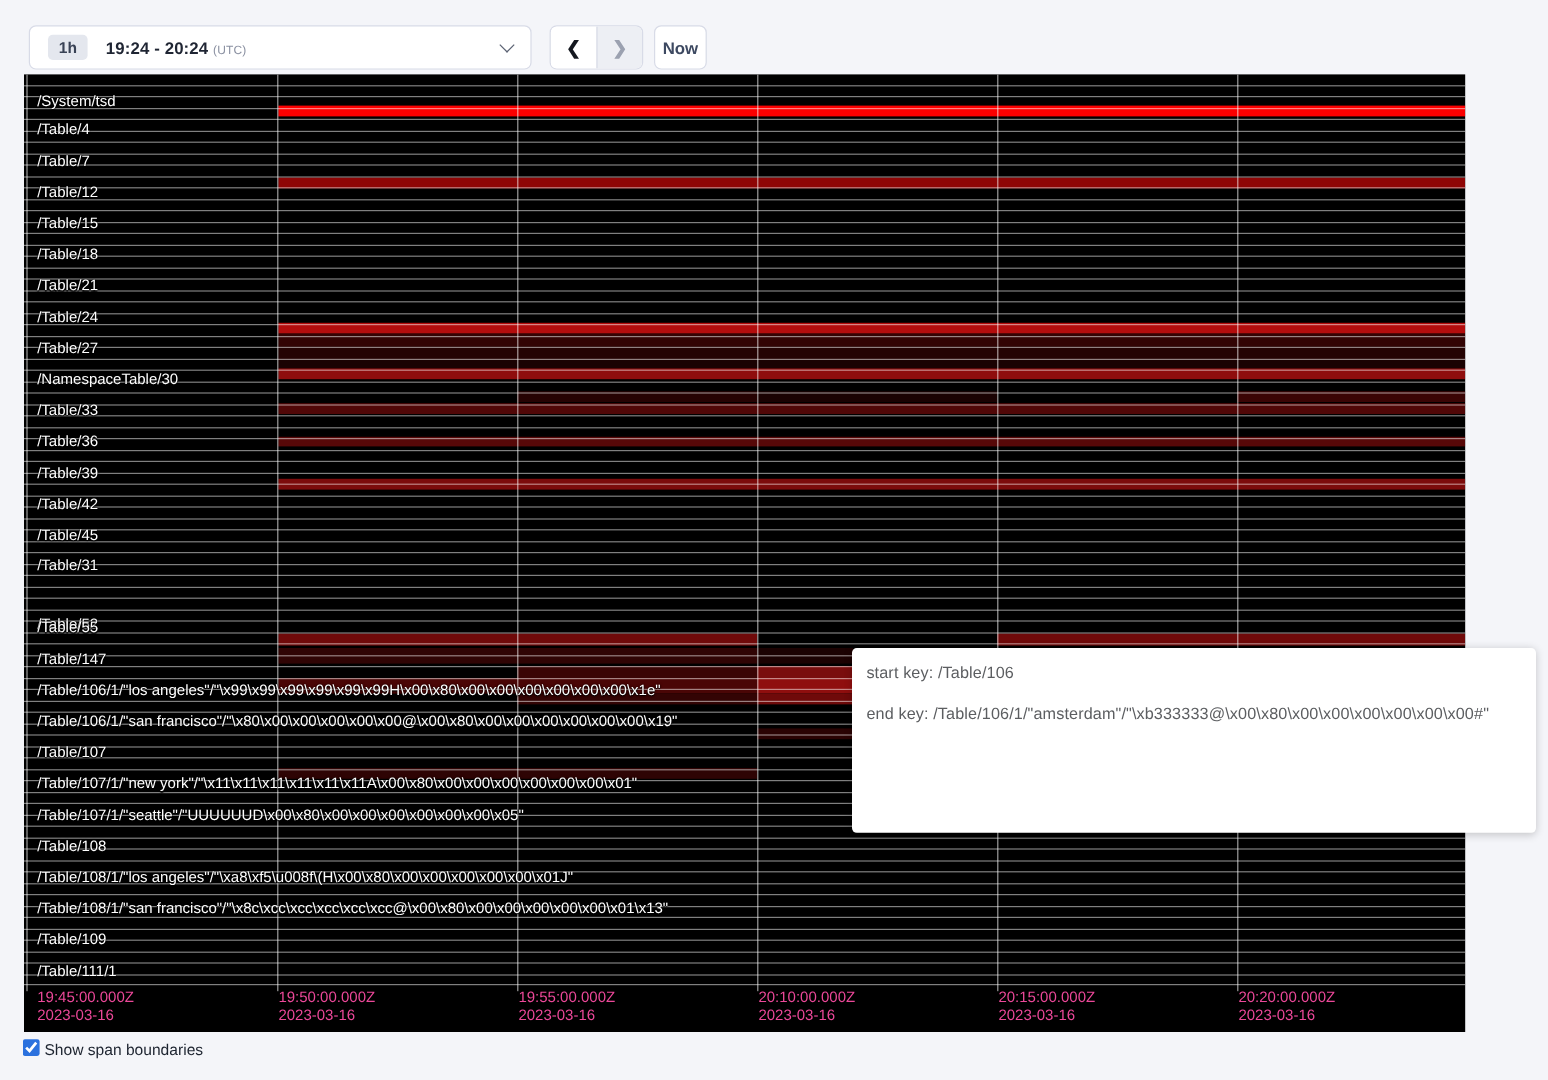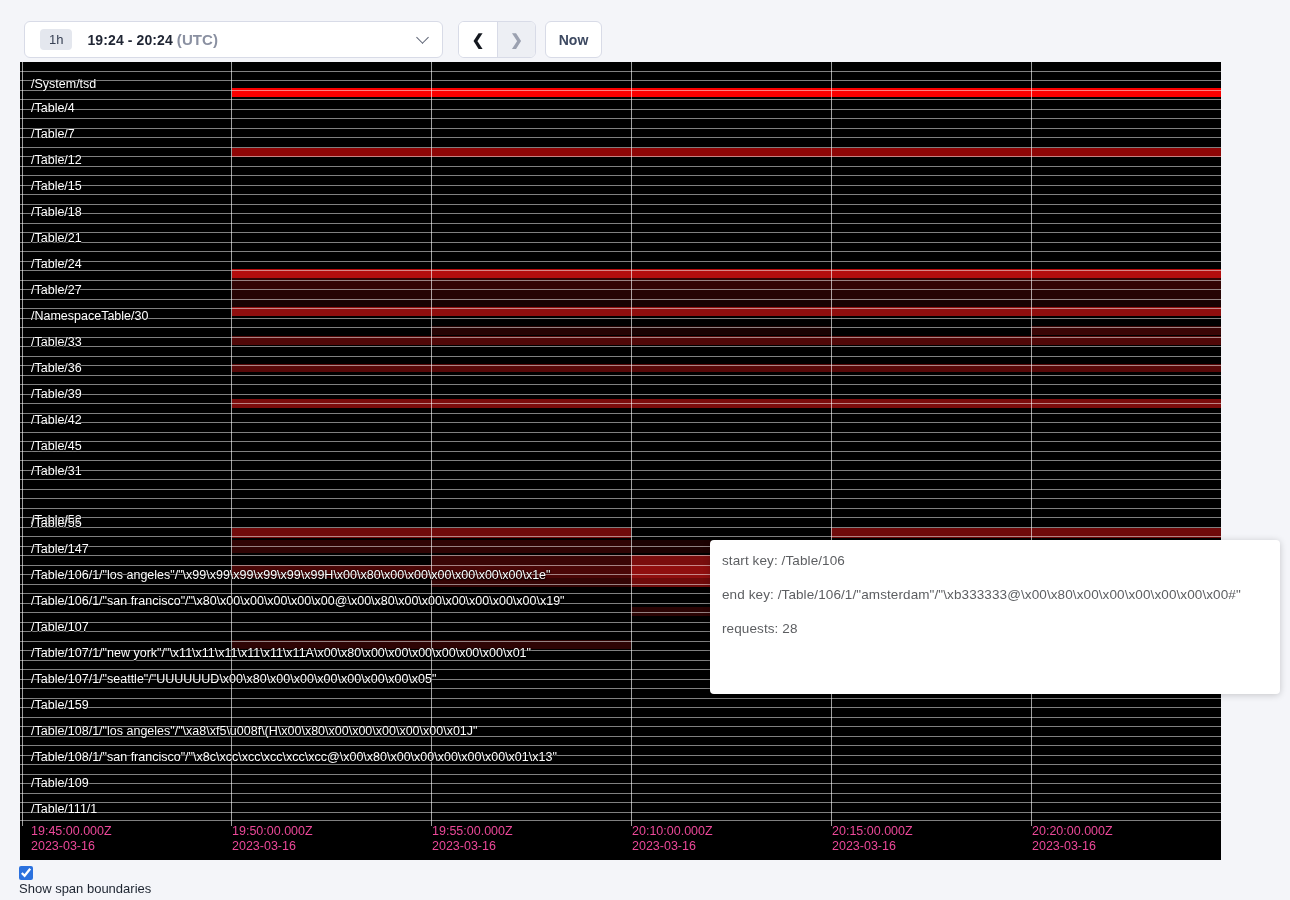--- a/index.html
+++ b/index.html
@@ -8,42 +8,42 @@
     background:#f4f5f9;
     font-family:"Liberation Sans",sans-serif;
   }
   
   .range-select{
     position:absolute;left:24px;top:21px;width:419px;height:37px;
     background:#fff;border:1px solid #d8dbe7;border-radius:6px;
     display:flex;align-items:center;box-sizing:border-box;padding:0 15px;cursor:pointer;
   }
   .badge{
-    background:#e4e7ee;border-radius:4px;font-size:13px;font-weight:normal;
+    background:#e4e7ee;border-radius:4px;font-size:13px;font-weight:bold;
     color:#394255;padding:3px 9px;margin-right:15px;
   }
   .range-text{font-size:14px;color:#1f2533;font-weight:bold;letter-spacing:.1px}
-  .utc{color:#8a90a1;font-weight:bold;margin-left:4px;font-size:15px}
+  .utc{color:#8a90a1;font-weight:normal;margin-left:4px;font-size:10px}
   .chev{
     margin-left:auto;width:8px;height:8px;margin-top:-4px;
     border-right:1.8px solid #5a6172;border-bottom:1.8px solid #5a6172;
     transform:rotate(45deg);
   }
   .nav-group{
     position:absolute;left:458px;top:21px;height:37px;display:flex;
     border:1px solid #d8dbe7;border-radius:6px;overflow:hidden;background:#fff;box-sizing:border-box;
   }
   .nav{
     width:38px;height:100%;display:flex;align-items:center;justify-content:center;
     font-size:15px;border:none;background:#fff;color:#14181f;cursor:pointer;
     font-weight:bold;font-family:"Liberation Sans",sans-serif;padding:0;
   }
   .nav.next{background:#edeff4;color:#9ba1b0;border-left:1px solid #d8dbe7;cursor:default}
   .now{
-    position:absolute;left:545px;top:21px;width:57px;height:37px;
+    position:absolute;left:545px;top:21px;width:44px;height:37px;
     background:#fff;border:1px solid #d8dbe7;border-radius:6px;
     font-size:14px;font-weight:bold;color:#3d4961;cursor:pointer;
     font-family:"Liberation Sans",sans-serif;
   }
   
   .canvas{
     position:absolute;left:20px;top:62px;width:1201px;height:798px;
     background:#000;overflow:hidden;cursor:crosshair;
   }
   .bar{position:absolute}
@@ -63,21 +63,21 @@
     background:#fff;border-radius:4px;box-shadow:0 1px 7px rgba(0,0,0,.2);
     box-sizing:border-box;padding:13px 12px;z-index:10;
   }
   .tline{
     font-size:13.5px;color:#5c5e61;height:15px;margin-bottom:19px;
     white-space:nowrap;letter-spacing:.1px;
   }
   
   .footer{
     position:absolute;left:19px;top:866px;display:flex;align-items:flex-start;
-    font-size:13px;color:#1d2430;flex-direction:column;
+    font-size:13px;color:#1d2430;
   }
   .footer input{width:14px;height:14px;margin:0 4px 0 0;accent-color:#2b71de}
   .footer span{padding-top:1px}
 </style>
 </head>
 <body>
 
 <div class="range-select">
   <span class="badge">1h</span>
   <span class="range-text"><b>19:24 - 20:24</b><span class="utc">(UTC)</span></span>
@@ -220,21 +220,21 @@
     <div class="rowlabel" style="top: 376.52px;">/Table/45</div>
     <div class="rowlabel" style="top: 402.45px;">/Table/31</div>
     <div class="rowlabel" style="top: 451px;">/Table/52</div>
     <div class="rowlabel" style="top: 454.31px;">/Table/55</div>
     <div class="rowlabel" style="top: 480.24px;">/Table/147</div>
     <div class="rowlabel" style="top: 506.17px;">/Table/106/1/"los angeles"/"\x99\x99\x99\x99\x99\x99H\x00\x80\x00\x00\x00\x00\x00\x00\x1e"</div>
     <div class="rowlabel" style="top: 532.1px;">/Table/106/1/"san francisco"/"\x80\x00\x00\x00\x00\x00@\x00\x80\x00\x00\x00\x00\x00\x00\x19"</div>
     <div class="rowlabel" style="top: 558.03px;">/Table/107</div>
     <div class="rowlabel" style="top: 583.96px;">/Table/107/1/"new york"/"\x11\x11\x11\x11\x11\x11A\x00\x80\x00\x00\x00\x00\x00\x00\x01"</div>
     <div class="rowlabel" style="top: 609.89px;">/Table/107/1/"seattle"/"UUUUUUD\x00\x80\x00\x00\x00\x00\x00\x00\x05"</div>
-    <div class="rowlabel" style="top: 635.82px;">/Table/159</div>
+    <div class="rowlabel" style="top: 635.82px;">/Table/108</div>
     <div class="rowlabel" style="top: 661.75px;">/Table/108/1/"los angeles"/"\xa8\xf5\u008f\(H\x00\x80\x00\x00\x00\x00\x00\x01J"</div>
     <div class="rowlabel" style="top: 687.68px;">/Table/108/1/"san francisco"/"\x8c\xcc\xcc\xcc\xcc\xcc@\x00\x80\x00\x00\x00\x00\x00\x01\x13"</div>
     <div class="rowlabel" style="top: 713.61px;">/Table/109</div>
     <div class="rowlabel" style="top: 739.54px;">/Table/111/1</div>
     <div class="tick" style="left: 11px;">
       <div>19:45:00.000Z</div>
       <div>2023-03-16</div>
     </div>
     <div class="tick" style="left: 212px;">
       <div>19:50:00.000Z</div>
@@ -254,19 +254,18 @@
     </div>
     <div class="tick" style="left: 1012px;">
       <div>20:20:00.000Z</div>
       <div>2023-03-16</div>
     </div>
   </div>
 
 <div class="tooltip">
   <div class="tline">start key: /Table/106</div>
   <div class="tline">end key: /Table/106/1/"amsterdam"/"\xb333333@\x00\x80\x00\x00\x00\x00\x00\x00#"</div>
-  <div class="tline">requests: 28</div>
 </div>
 
 <div class="footer">
   <input type="checkbox" id="spanbounds" checked="" style="">
   <span>Show span boundaries</span>
 </div>
 
 </body></html>

